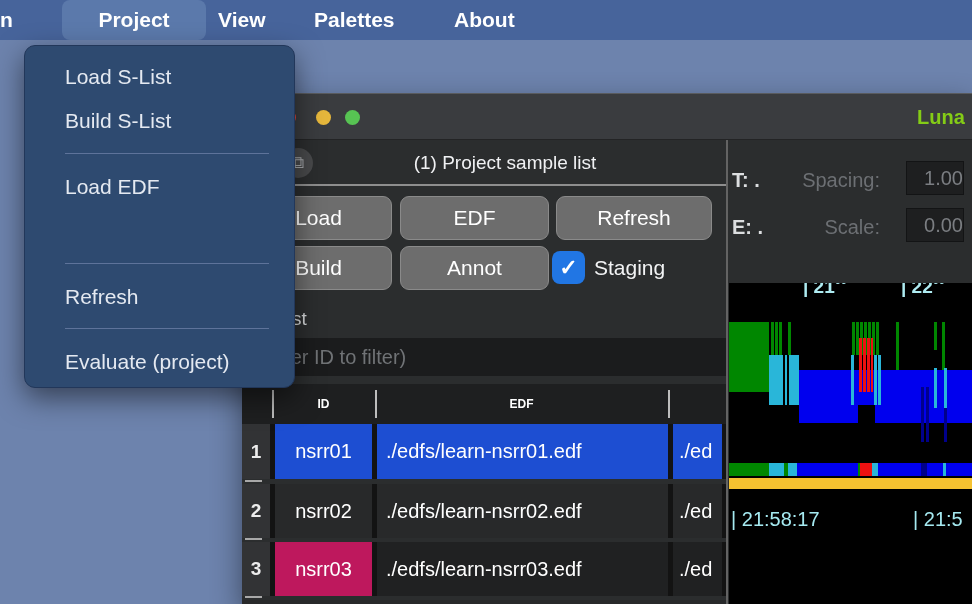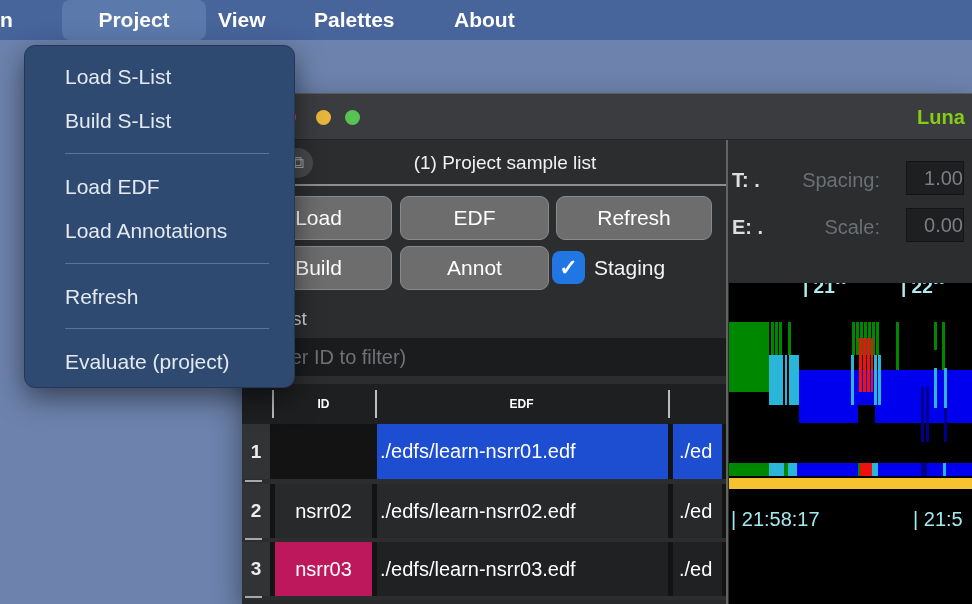--- a/index.html
+++ b/index.html
@@ -66,21 +66,21 @@
   .filter::placeholder { color:#707376; opacity:1; }
   
   .thead { position:absolute; left:0; top:244px; width:486px; height:40px; background:#1e1f20; }
   .thead .tick { position:absolute; top:6px; width:2px; height:28px; background:#bdbdbd; }
   .thead .hcell { position:absolute; top:0; height:40px; line-height:40px; text-align:center; color:#ffffff; font-size:12px; font-weight:700; }
   .trow { position:absolute; left:0; width:486px; background:#131313; }
   .gutter { position:absolute; left:0; top:0; width:28px; height:100%; background:#323335; color:#ececec; font-size:19px; font-weight:700; text-align:center; }
   .gdash { position:absolute; left:3px; width:17px; height:2px; background:#a8a8a8; z-index:2; }
   .cell { position:absolute; top:0; height:100%; color:#ffffff; font-size:20px; white-space:nowrap; overflow:hidden; }
   .cell-id { left:33px; width:97px; text-align:center; }
-  .cell-edf { left:135px; width:291px; padding-left:3px; }
+  .cell-edf { left:135px; width:291px; padding-left:9px; }
   .cell-an { left:431px; width:49px; padding-left:6px; }
   .pane-divider { position:absolute; left:484px; top:47px; width:2px; height:464px; background:#636363; }
   
   .right-pane { position:absolute; left:487px; top:47px; width:243px; height:464px; background:#2b2d2e; }
   .ctl-label { position:absolute; height:34px; line-height:34px; color:#dcdee0; font-size:20px; font-weight:700; }
   .ctl-gray { position:absolute; height:34px; line-height:34px; color:#6c6f73; font-size:20px; text-align:right; }
   .ctl-box {
     position:absolute; left:177px; width:58px; height:34px; background:#1e1f20;
     border:1px solid #131415; color:#7b7e82; font-size:20px; text-align:right; line-height:32px;
   }
@@ -133,20 +133,21 @@
       <div class="thead">
         <span class="tick" style="left:30px;"></span>
         <span class="tick" style="left:133px;"></span>
         <span class="tick" style="left:426px;"></span>
         <span class="hcell" style="left:30px; width:103px;">ID</span>
         <span class="hcell" style="left:133px;width:293px;">EDF</span>
       </div>
 
       <div class="trow" style="top:284px; height:55px;">
         <span class="gutter" style="line-height:55px;">1</span>
+        <span class="cell cell-id" style="background:#1d4ed2; line-height:55px;">nsrr01</span>
         <span class="cell cell-edf" style="background:#1d4ed2; line-height:55px;">./edfs/learn-nsrr01.edf</span>
         <span class="cell cell-an" style="background:#1d4ed2; line-height:55px;">./ed</span>
       </div>
       <span class="gdash" style="top:340px;"></span>
 
       <div class="trow" style="top:344px; height:54px;">
         <span class="gutter" style="line-height:54px;">2</span>
         <span class="cell cell-id" style="background:#28292a; line-height:54px;">nsrr02</span>
         <span class="cell cell-edf" style="background:#28292a; line-height:54px;">./edfs/learn-nsrr02.edf</span>
         <span class="cell cell-an" style="background:#28292a; line-height:54px;">./ed</span>
@@ -229,20 +230,19 @@
           <div style="position: absolute; left: 0px; top: 195px; width: 243px; height: 11px; background: rgb(246, 194, 48);"></div>
         </div>
     </div>
   </div>
 
   <div class="dropdown">
     <div class="ditem" style="top:14px;">Load S-List</div>
     <div class="ditem" style="top:58px;">Build S-List</div>
     <div class="dsep" style="top:107px;"></div>
     <div class="ditem" style="top:124px;">Load EDF</div>
-    <div class="ditem" style="top:168px;">Load Annotations</div>
     <div class="dsep" style="top:217px;"></div>
     <div class="ditem" style="top:234px;">Refresh</div>
     <div class="dsep" style="top:282px;"></div>
     <div class="ditem" style="top:299px;">Evaluate (project)</div>
   </div>
 
 </div>
 
 </body></html>

